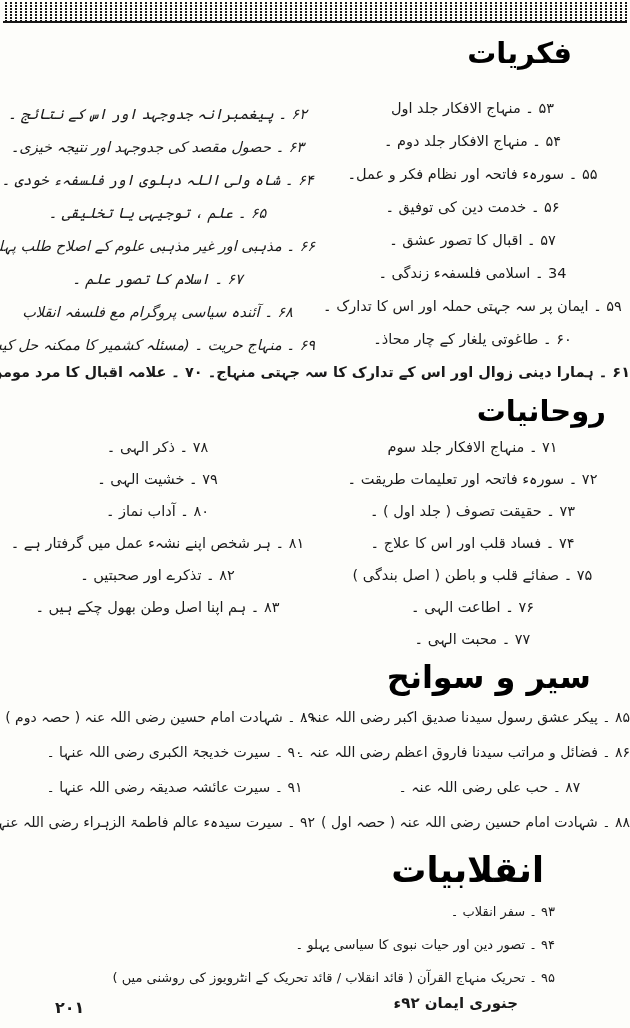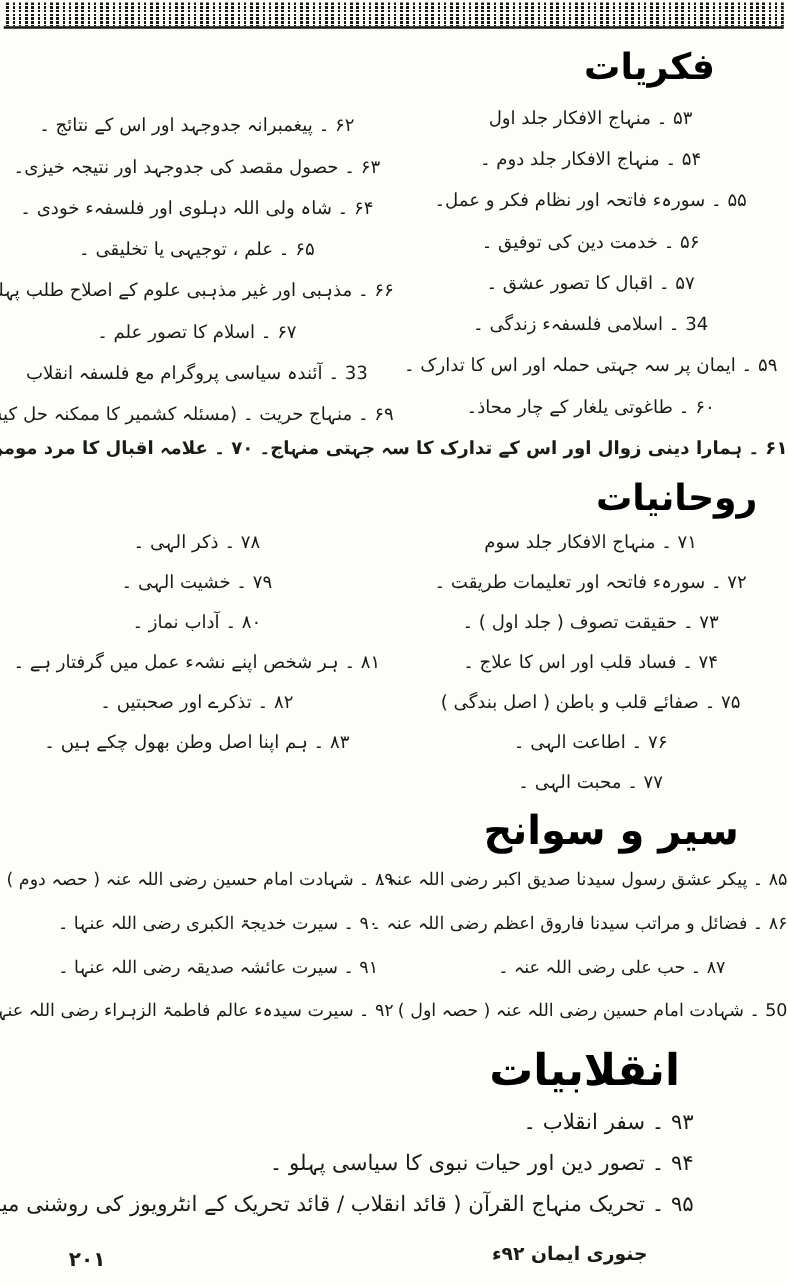--- a/index.html
+++ b/index.html
@@ -29,43 +29,43 @@
       repeating-linear-gradient(to left, #161616 0 2px, #fdfdfa 2px 5px);
     border-bottom: 2px solid #161616;
   }
   .heading {
     font-weight: 700;
     color: #000;
     text-align: right;
     line-height: 1.3;
     white-space: nowrap;
   }
-  .sec-fikriyat .heading   { font-size: 29px; padding-right: 58px; margin: 12px 0 6px 0; }
+  .sec-fikriyat .heading   { font-size: 29px; padding-right: 58px; margin: 12px 0 19px 0; }
   .sec-ruhaniyat .heading  { font-size: 29px; padding-right: 24px; margin: 5px 0 1px 0; }
   .sec-siyar .heading      { font-size: 32px; padding-right: 38px; margin: 2px 1px 1px 0; }
   .sec-inqilabiyat .heading{ font-size: 35px; padding-right: 86px; margin: 8px 0 2px 0; }
 
   .cols {
     display: grid;
     grid-template-columns: 1fr 1fr;
     direction: rtl;
   }
   .col { min-width: 0; }
   .col .item {
     text-align: center;
     white-space: nowrap;
     font-size: 14.5px;
   }
   .sec-fikriyat  .item { line-height: 33px; }
-  .sec-fikriyat  .col-left { transform: translateY(6px); }
+  .sec-fikriyat  .col-left { transform: translateY(6px); font-style: italic; }
   .sec-ruhaniyat .item { line-height: 32px; }
   .sec-siyar     .item { line-height: 35px; font-size: 14px; padding-left: 34px; }
   .sec-inqilabiyat .item {
     line-height: 33px;
-    font-size: 17px;
+    font-size: 13px;
     text-align: right;
     padding-right: 75px;
     white-space: nowrap;
   }
   .fullline {
     text-align: center;
     font-size: 14.5px;
     line-height: 32px;
     white-space: nowrap;
     font-weight: bold;
@@ -114,21 +114,21 @@
         <div class="item">۵۹ ۔ ایمان پر سہ جہتی حملہ اور اس کا تدارک ۔</div>
         <div class="item">۶۰ ۔ طاغوتی یلغار کے چار محاذ۔</div>
       </div>
       <div class="col col-left">
         <div class="item">۶۲ ۔ پیغمبرانہ جدوجہد اور اس کے نتائج ۔</div>
         <div class="item">۶۳ ۔ حصول مقصد کی جدوجہد اور نتیجہ خیزی۔</div>
         <div class="item">۶۴ ۔ شاہ ولی اللہ دہلوی اور فلسفہء خودی ۔</div>
         <div class="item">۶۵ ۔ علم ، توجیہی یا تخلیقی ۔</div>
         <div class="item">۶۶ ۔ مذہبی اور غیر مذہبی علوم کے اصلاح طلب پہلو۔</div>
         <div class="item">۶۷ ۔ اسلام کا تصور علم ۔</div>
-        <div class="item">33 ۔ آئندہ سیاسی پروگرام مع فلسفہ انقلاب</div>
+        <div class="item">۶۸ ۔ آئندہ سیاسی پروگرام مع فلسفہ انقلاب</div>
         <div class="item">۶۹ ۔ منہاج حریت ۔ (مسئلہ کشمیر کا ممکنہ حل کیسے ؟)</div>
       </div>
     </div>
     <div class="fullline">۶۱ ۔ ہمارا دینی زوال اور اس کے تدارک کا سہ جہتی منہاج۔ ۷۰ ۔ علامہ اقبال کا مرد مومن ۔</div>
   </section>
 
   <section class="sec-ruhaniyat">
     <div class="heading">روحانیات</div>
     <div class="cols">
       <div class="col col-right">
@@ -151,21 +151,21 @@
     </div>
   </section>
 
   <section class="sec-siyar">
     <div class="heading">سیر و سوانح</div>
     <div class="cols">
       <div class="col col-right">
         <div class="item">۸۵ ۔ پیکر عشق رسول سیدنا صدیق اکبر رضی اللہ عنہ۔</div>
         <div class="item">۸۶ ۔ فضائل و مراتب سیدنا فاروق اعظم رضی اللہ عنہ ۔</div>
         <div class="item">۸۷ ۔ حب علی رضی اللہ عنہ ۔</div>
-        <div class="item">50 ۔ شہادت امام حسین رضی اللہ عنہ ( حصہ اول )</div>
+        <div class="item">۸۸ ۔ شہادت امام حسین رضی اللہ عنہ ( حصہ اول )</div>
       </div>
       <div class="col col-left">
         <div class="item">۸۹ ۔ شہادت امام حسین رضی اللہ عنہ ( حصہ دوم )</div>
         <div class="item">۹۰ ۔ سیرت خدیجۃ الکبری رضی اللہ عنہا ۔</div>
         <div class="item">۹۱ ۔ سیرت عائشہ صدیقہ رضی اللہ عنہا ۔</div>
         <div class="item">۹۲ ۔ سیرت سیدہء عالم فاطمۃ الزہراء رضی اللہ عنہا ۔</div>
       </div>
     </div>
   </section>
 

